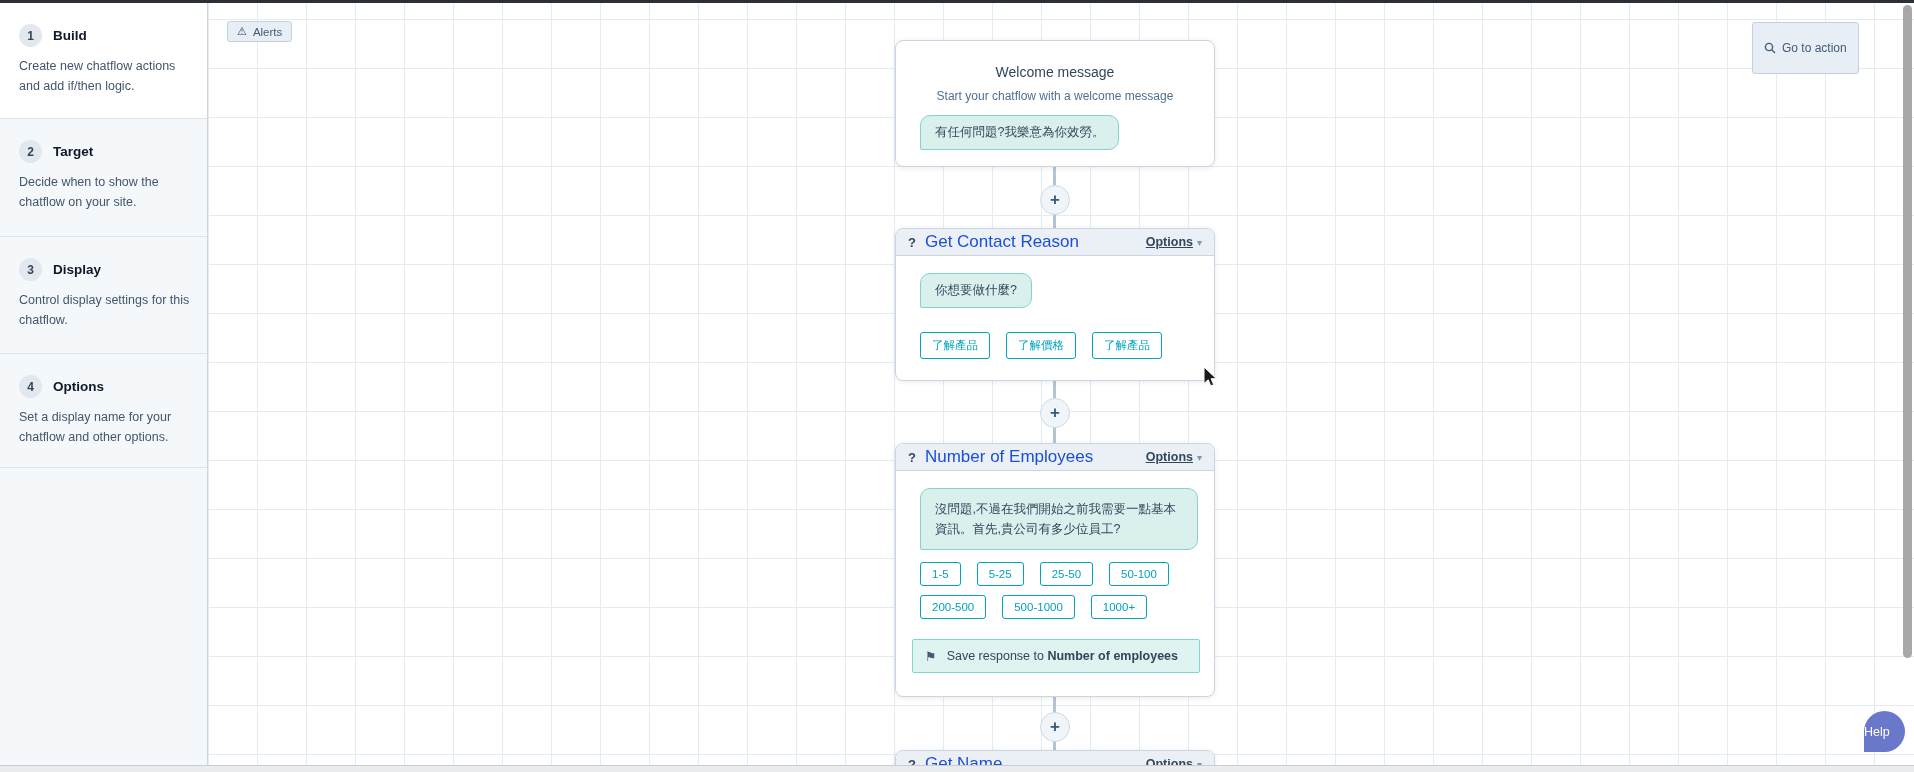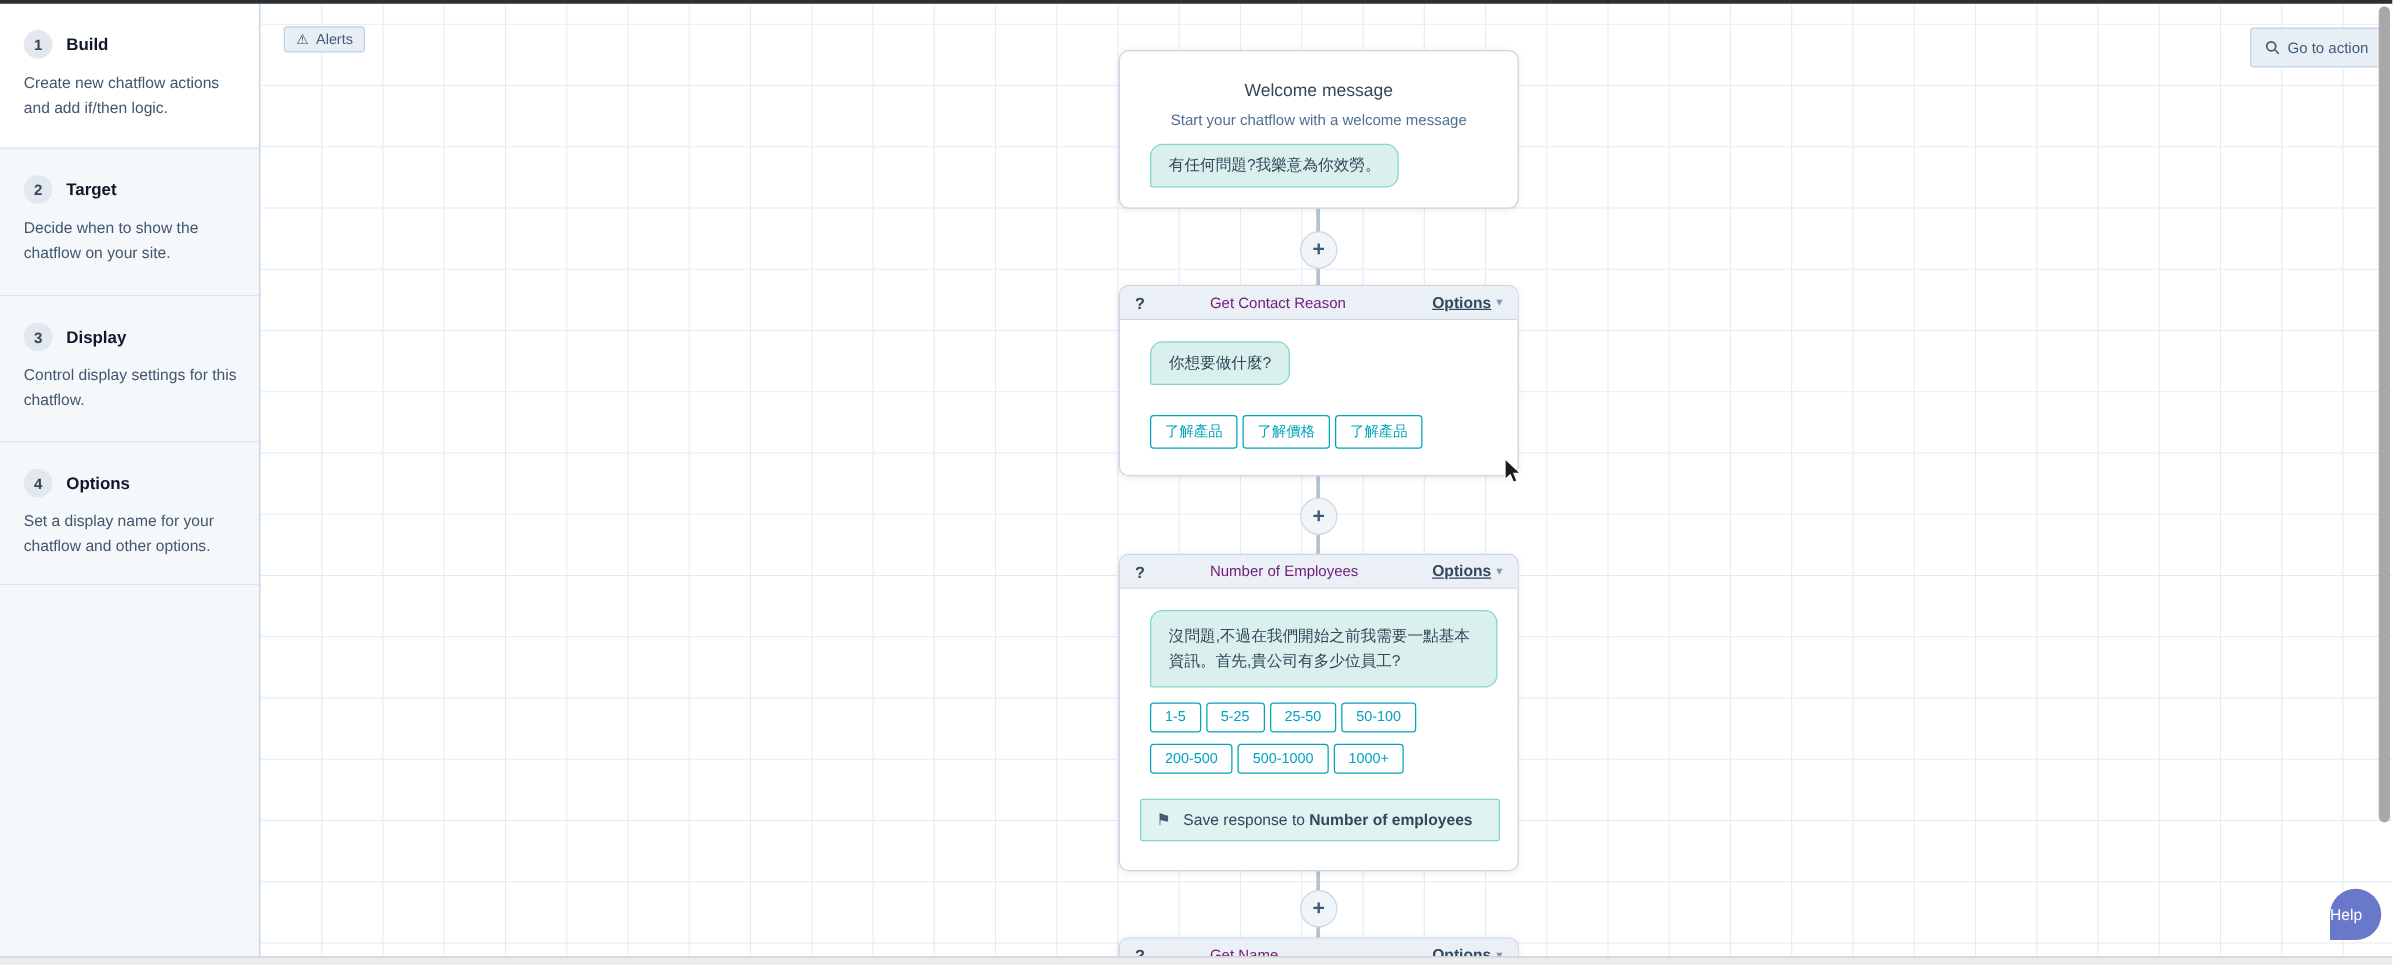--- a/index.html
+++ b/index.html
@@ -27,21 +27,21 @@
   .step-title { margin-left: 11px; font-size: 13.5px; font-weight: bold; color: #0f172a; }
   .step-desc { margin-top: 9px; font-size: 12.5px; line-height: 20px; color: #42566c; width: 172px; }
   .step-1 { height: 115px; } .step-2 { height: 118px; } .step-3 { height: 117px; } .step-4 { height: 114px; }
   .sidebar-filler { height: 298px; border-top: 1px solid #dde5ec; background: #f5f8fa; }
 
   
   .tool-btn { position: absolute; display: inline-flex; align-items: center; gap: 6px;
     background: #e8eef5; border: 1px solid #c3d0de; border-radius: 3px; color: #425b76;
     font-size: 11.5px; padding: 3px 9px; cursor: pointer; }
   .alerts-btn { left: 19px; top: 18px; }
-  .goto-btn { left: 1592px; top: 19px; font-size: 12px; padding: 8px 11px; justify-content: space-between; }
+  .goto-btn { left: 1544px; top: 19px; font-size: 12px; padding: 18px 11px; justify-content: space-between; }
   .warn-icon { font-size: 11px; color: #33475b; }
   .search-icon svg { display: block; }
 
   
   .conn-line { position: absolute; width: 3px; background: #b5c4d3; left: 845px; }
   .plus-btn { position: absolute; left: 832px; width: 30px; height: 30px; border-radius: 50%;
     background: #f0f5f9; border: 1px solid #ccd9e4; color: #3e5974; font-size: 17px; font-weight: bold;
     display: flex; align-items: center; justify-content: center; cursor: pointer; z-index: 3; }
 
   
@@ -50,27 +50,27 @@
   .card-welcome { top: 37px; height: 127px; text-align: center; }
   .cw-title { font-size: 14px; font-weight: normal; margin-top: 23px; color: #33475b; }
   .cw-sub { font-size: 12px; color: #516f90; margin-top: 9px; }
   .bubble { display: inline-block; background: #d9f0ed; border: 1px solid #7fd6cf; border-radius: 10px 10px 10px 2px;
     color: #33475b; font-size: 12.5px; padding: 8px 14px; }
   .cw-bubble { position: absolute; left: 24px; top: 74px; text-align: left; }
 
   .card-header { height: 27px; background: #eaf0f6; border-bottom: 1px solid #cbd6e2; border-radius: 7px 7px 0 0;
     display: flex; align-items: center; padding: 0 12px; }
   .q-icon { font-weight: bold; font-size: 13px; color: #33475b; margin-right: 9px; }
-  .ch-title { font-size: 12px; color: #701a75; flex: 1 1 auto; white-space: nowrap; overflow: hidden; margin-left: 43px; }
+  .ch-title { font-size: 17px; color: #1d4ed8; flex: 1 1 auto; white-space: nowrap; overflow: hidden; }
   .options-link { font-size: 12.5px; font-weight: bold; color: #33475b; text-decoration: underline; cursor: pointer; }
   .caret { font-size: 10px; color: #7c98b6; margin-left: 4px; }
 
   .card-contact { top: 225px; height: 153px; }
   .cc-bubble { position: absolute; left: 24px; top: 44px; }
-  .replies { position: absolute; left: 24px; display: flex; flex-wrap: wrap; gap: 9px 4px; }
+  .replies { position: absolute; left: 24px; display: flex; flex-wrap: wrap; gap: 9px 16px; }
   .cc-replies { top: 103px; width: 280px; }
   .reply-btn { background: #fff; border: 1px solid #00a4bd; color: #00a4bd; border-radius: 3px;
     font-size: 11.5px; padding: 5px 11px; font-family: inherit; cursor: pointer; white-space: nowrap; }
 
   .card-emp { top: 440px; height: 254px; }
   .ce-bubble { position: absolute; left: 24px; top: 44px; width: 278px; line-height: 20px; padding: 10px 14px; }
   .ce-replies { top: 118px; width: 276px; }
   .save-box { position: absolute; left: 16px; top: 195px; width: 288px; height: 34px; background: #dff3f0;
     border: 1px solid #7fd6cf; border-radius: 2px; display: flex; align-items: center; padding: 0 12px; }
   .flag-icon { color: #425b76; font-size: 13px; margin-right: 10px; }

